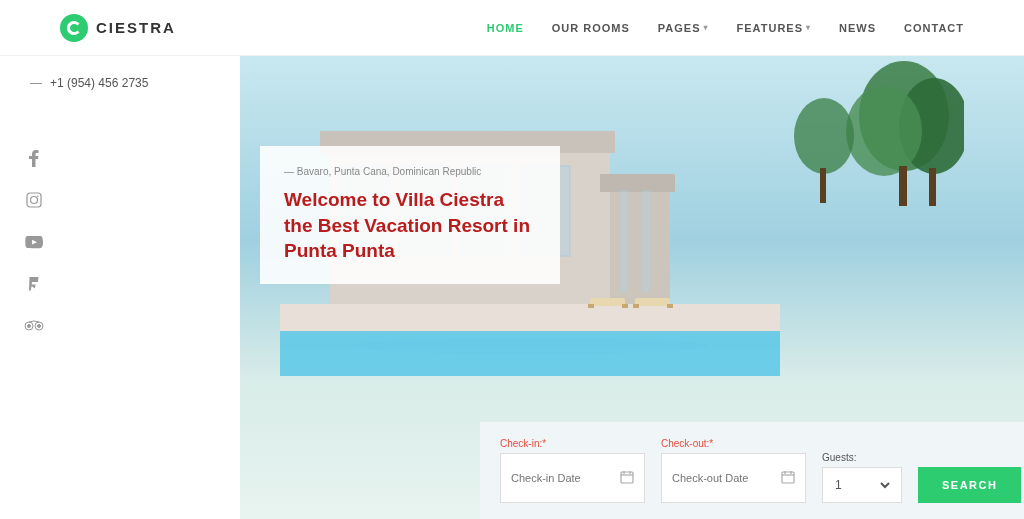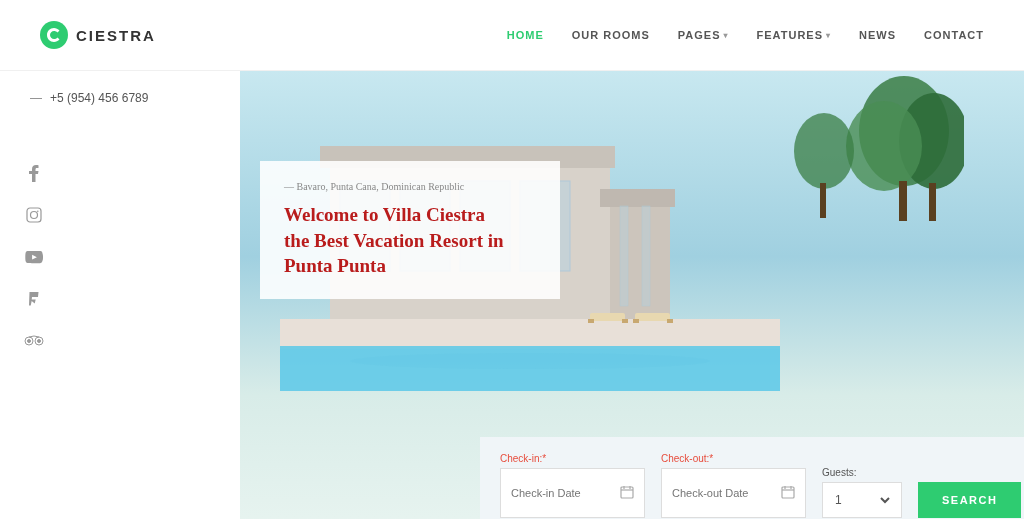--- a/index.html
+++ b/index.html
@@ -1,21 +1,21 @@
 <!DOCTYPE html>
 <html><head>
   <meta charset="utf-8">
   <style>
     * { margin: 0; padding: 0; box-sizing: border-box; }
     body { font-family: 'Segoe UI', Arial, sans-serif; background: #fff; width: 1024px; height: 519px; overflow: hidden; }
 
     
     nav {
       display: flex; align-items: center; justify-content: space-between;
-      padding: 0 40px; height: 71px; background: #fff;
+      padding: 0 60px; height: 56px; background: #fff;
       border-bottom: 1px solid #f0f0f0;
     }
     .logo { display: flex; align-items: center; gap: 8px; }
     .logo-icon {
       width: 28px; height: 28px; background: #2ecc71; border-radius: 50%;
       display: flex; align-items: center; justify-content: center;
       color: #fff; font-size: 13px; font-weight: bold;
     }
     .logo-text { font-size: 15px; font-weight: 700; letter-spacing: 2px; color: #333; }
     .nav-links { display: flex; align-items: center; gap: 28px; margin-left: 40px; }
@@ -101,21 +101,20 @@
       flex: 1; position: relative; overflow: hidden;
     }
 
     
     .hero-overlay {
       position: absolute; top: 90px; left: 20px;
       background: rgba(255,255,255,0.88);
       padding: 20px 24px 20px 24px;
       width: 300px;
       z-index: 5;
-      font-family: Liberation Serif, serif;
     }
     .hero-location { font-size: 10px; color: #888; margin-bottom: 10px; }
     .hero-title { font-size: 19px; font-weight: 700; color: #b91c1c; line-height: 1.35; }
 
     
     .sky { position: absolute; top: 0; left: 0; right: 0; bottom: 0;
       background: linear-gradient(180deg, #c8e8f0 0%, #a0d0e0 40%, #d8ece8 70%, #e8f4f0 100%);
     }
   </style>
 </head>
@@ -144,21 +143,21 @@
     <a class="nav-link">NEWS</a>
     <a class="nav-link">CONTACT</a>
   </div>
 </nav>
 
 <div class="main">
 
   <div class="sidebar">
     <div class="phone-bar">
       <span class="phone-dash">—</span>
-      <span>+5 (954) 456 6789</span>
+      <span>+1 (954) 456 2735</span>
     </div>
     <div class="social-icons">
       <div class="social-icon">
         <svg width="10" height="18" viewBox="0 0 10 18" fill="#999">
           <path d="M6.5 18V10H9l.5-3H6.5V5.5C6.5 4.7 6.7 4 8 4H9.5V1.2C9.2 1.1 8.2 1 7 1 4.5 1 3 2.4 3 5.2V7H0v3h3v8h3.5z"></path>
         </svg>
       </div>
       <div class="social-icon">
         <svg width="16" height="16" viewBox="0 0 16 16" fill="none" stroke="#999" stroke-width="1.2">
           <rect x="1" y="1" width="14" height="14" rx="3"></rect>

